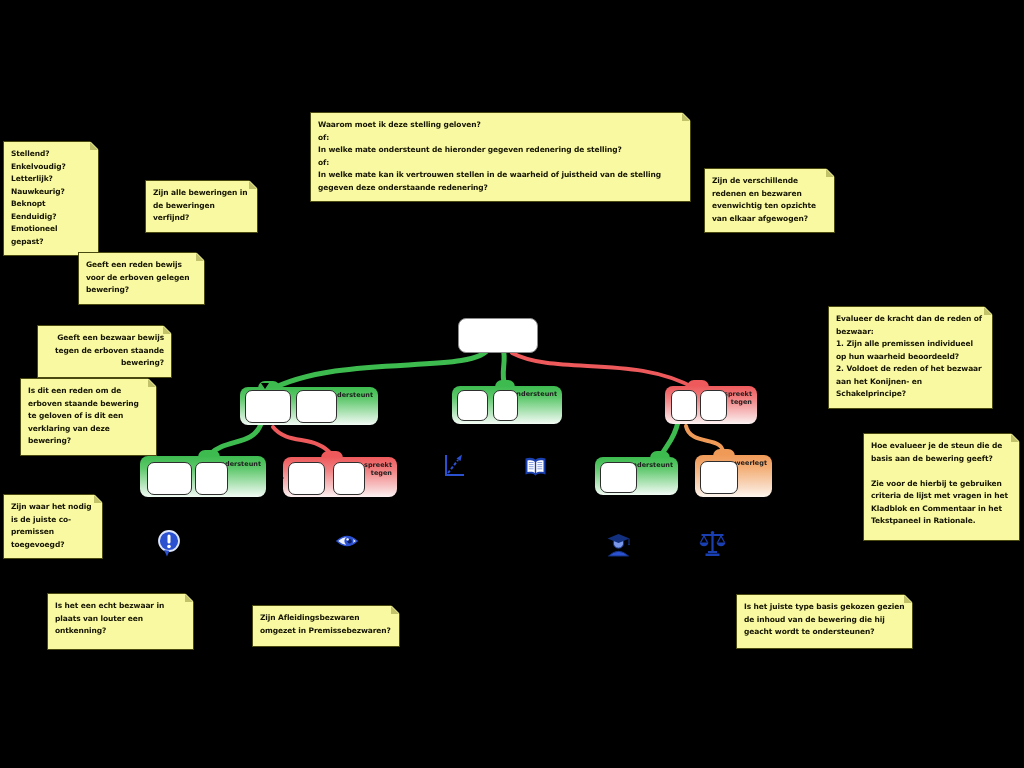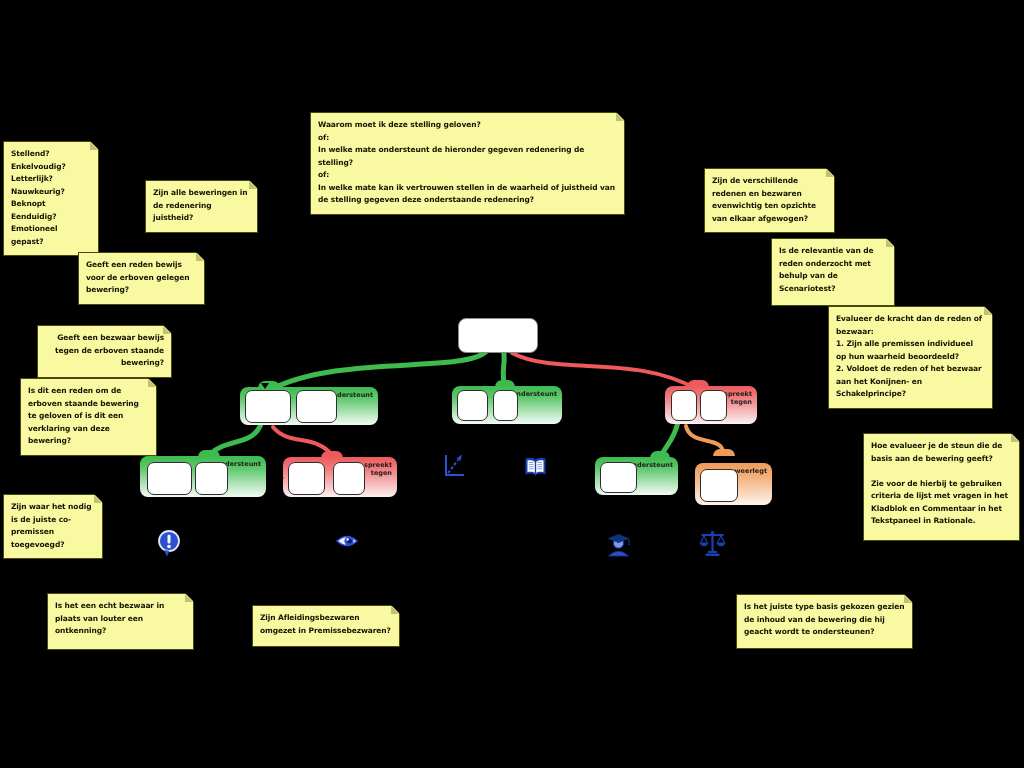--- a/index.html
+++ b/index.html
@@ -90,53 +90,50 @@
     <span class="grp-label">spreekt tegen</span>
     <div class="nodebox" style="left:5px;top:5px;width:37px;height:33px;"></div>
     <div class="nodebox" style="left:50px;top:5px;width:32px;height:33px;"></div>
   </div>
 
   <div class="grp grp-support" style="left:595px;top:457px;width:83px;height:38px;">
     <span class="grp-label">ondersteunt</span>
     <div class="nodebox" style="left:5px;top:5px;width:37px;height:31px;"></div>
   </div>
 
-  <div class="grp grp-rebut" style="left:695px;top:455px;width:77px;height:42px;margin-top:8px;">
+  <div class="grp grp-rebut" style="left:695px;top:455px;width:77px;height:42px;">
     <span class="grp-label">weerlegt</span>
     <div class="nodebox" style="left:5px;top:6px;width:38px;height:33px;"></div>
   </div>
 
   <div class="arrow-down" style="left:261px;top:383px;"></div>
   <div class="arrow-right" style="left:233px;top:401px;"></div>
   <div class="arrow-right" style="left:278px;top:474px;"></div>
 
   <div class="note" style="left:3px;top:141px;width:96px;min-height:94px;">
     <span class="note-text">Stellend?
 Enkelvoudig?
 Letterlijk?
 Nauwkeurig?
 Beknopt
 Eenduidig?
 Emotioneel gepast?</span>
     </div>
   <div class="note" style="left:145px;top:180px;width:113px;min-height:43px;">
-    <span class="note-text">Zijn alle beweringen in de redenering  juistheid?</span>
-    </div>
-  <div class="note" style="left:310px;top:112px;width:315px;min-height:88px;">
+    <span class="note-text">Zijn alle beweringen in de beweringen  verfijnd?</span>
+    </div>
+  <div class="note" style="left:310px;top:112px;width:381px;min-height:88px;">
     <span class="note-text">Waarom moet ik deze stelling geloven?
 of:
 In welke mate ondersteunt de hieronder gegeven redenering de stelling?
 of:
 In welke mate kan ik vertrouwen stellen in de waarheid of juistheid van de stelling gegeven deze onderstaande  redenering?</span>
     </div>
   <div class="note" style="left:704px;top:168px;width:131px;min-height:63px;">
     <span class="note-text">Zijn de verschillende redenen en bezwaren evenwichtig ten opzichte van elkaar afgewogen?</span>
-    </div>
-  <div class="note" style="left:771px;top:238px;width:124px;min-height:68px;">
-    <span class="note-text">Is de relevantie van de reden onderzocht met behulp van de Scenariotest?</span>
     </div>
   <div class="note" style="left:828px;top:306px;width:165px;min-height:102px;">
     <span class="note-text">Evalueer de kracht dan de reden of bezwaar:
 1. Zijn alle premissen individueel op hun waarheid beoordeeld?
 2. Voldoet de reden of het bezwaar aan het Konijnen- en Schakelprincipe?</span>
     </div>
   <div class="note" style="left:863px;top:433px;width:157px;min-height:108px;">
     <span class="note-text">Hoe evalueer je de steun die de basis aan de bewering geeft?
 
 Zie voor de hierbij te gebruiken criteria de lijst met vragen in het Kladblok en Commentaar in het Tekstpaneel in Rationale.</span>

